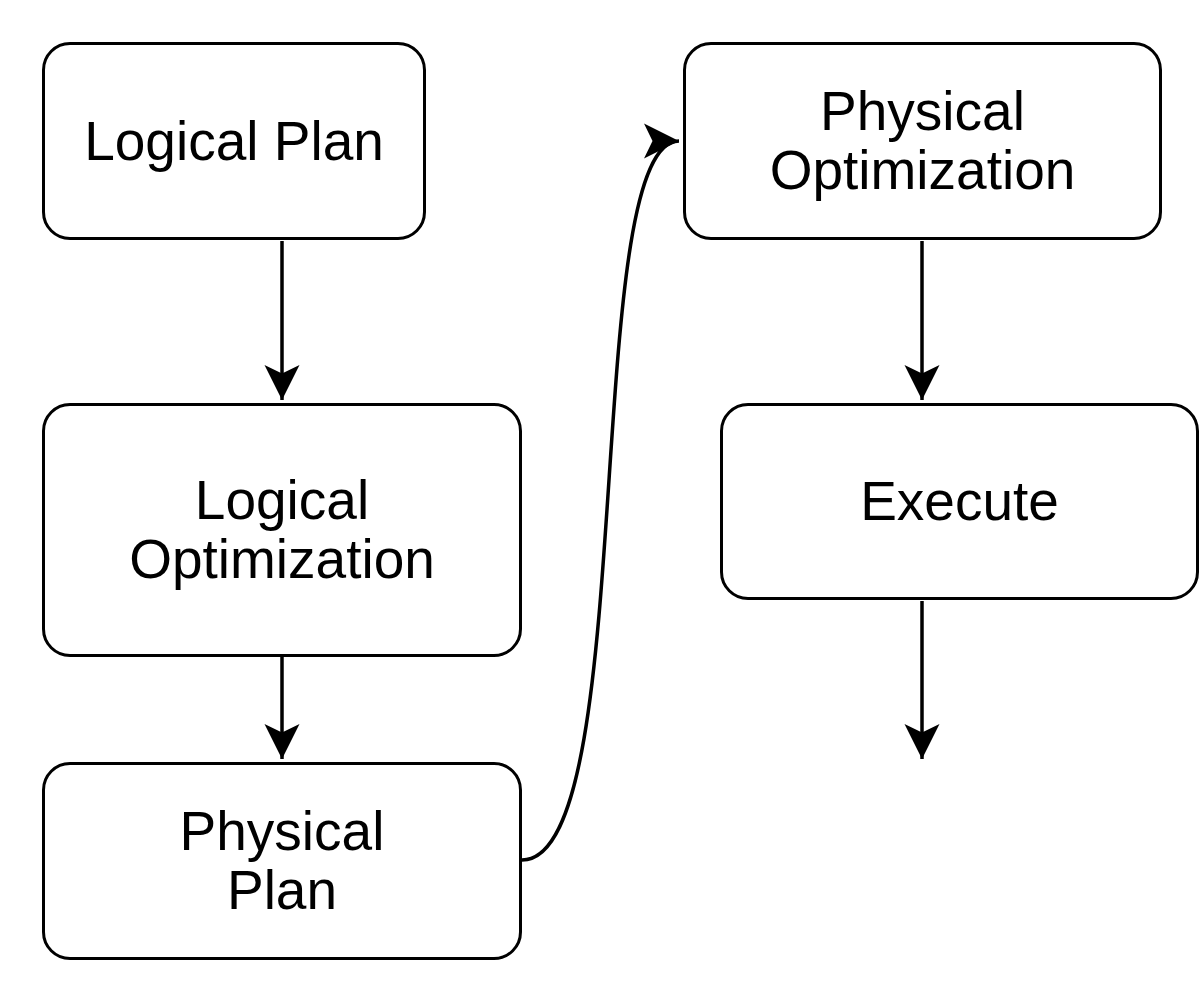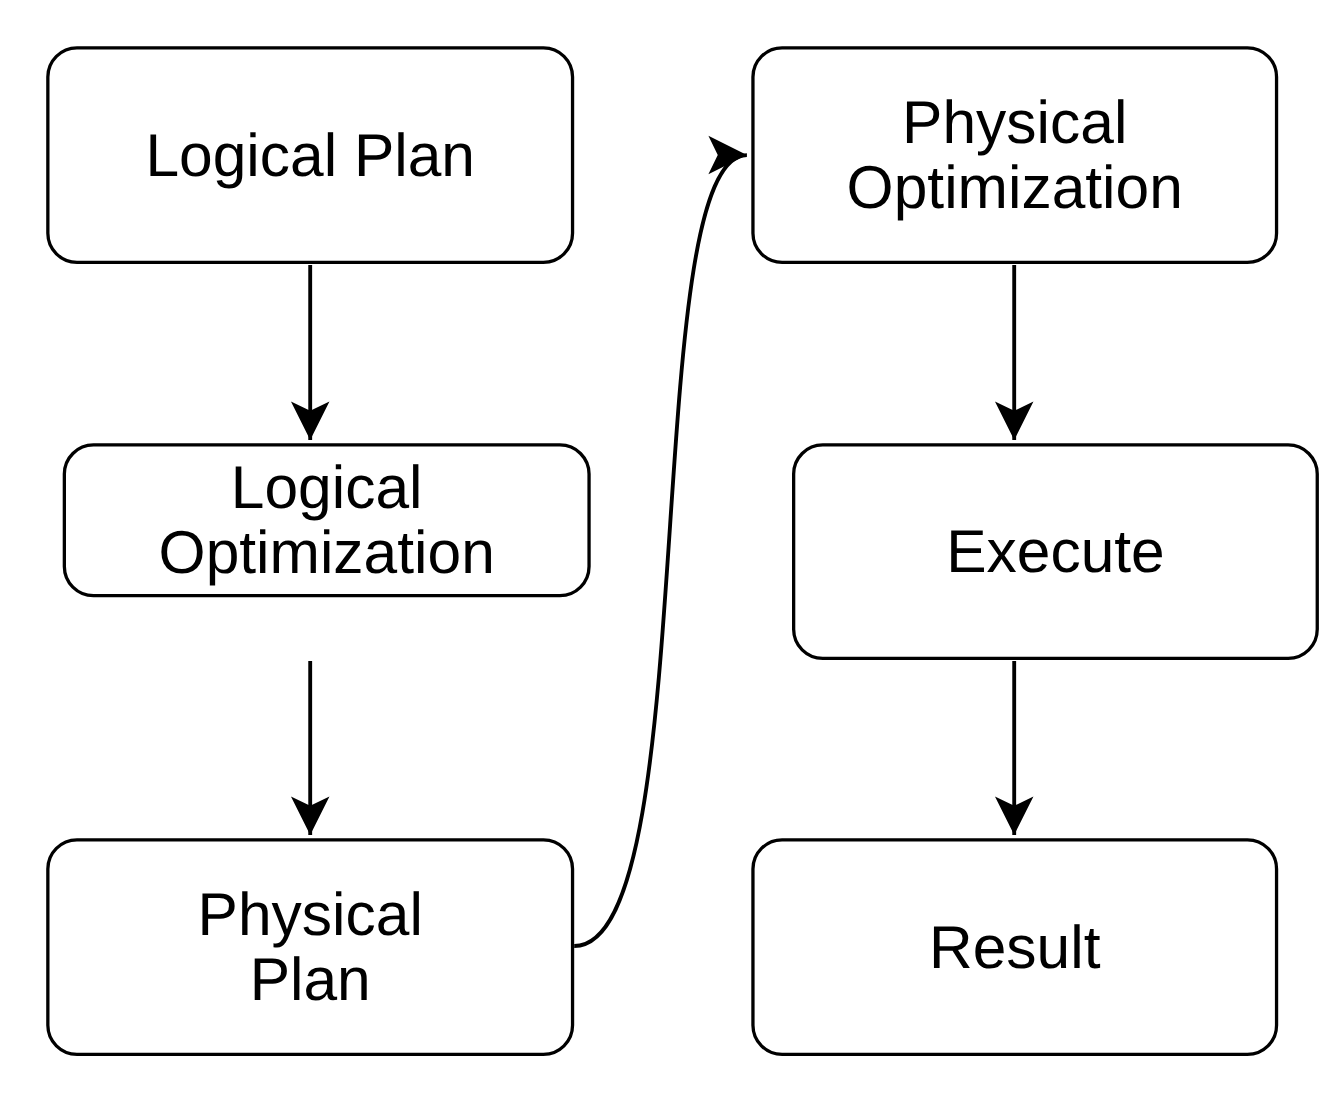--- a/index.html
+++ b/index.html
@@ -35,22 +35,22 @@
     text-align: center;
   }
   .node .label {
     font-size: 55px;
     line-height: 59px;
     color: #000000;
     white-space: pre-line;
     letter-spacing: 0;
   }
   
-  #n-logical-plan          { left: 42px;  top: 42px;  width: 480px; height: 198px; }
-  #n-logical-optimization  { left: 42px;  top: 403px; width: 480px; height: 140px; margin-left: 15px; }
+  #n-logical-plan          { left: 42px;  top: 42px;  width: 384px; height: 198px; }
+  #n-logical-optimization  { left: 42px;  top: 403px; width: 480px; height: 254px; }
   #n-physical-plan         { left: 42px;  top: 762px; width: 480px; height: 198px; }
   #n-physical-optimization { left: 683px; top: 42px;  width: 479px; height: 198px; }
   #n-execute               { left: 720px; top: 403px; width: 479px; height: 197px; }
   #n-result                { left: 683px; top: 762px; width: 479px; height: 198px; }
 </style>
 </head>
 <body>
 
 <div class="canvas">
 
@@ -88,17 +88,14 @@
 
   <div class="node" id="n-physical-optimization">
     <span class="label">Physical
 Optimization</span>
   </div>
 
   <div class="node" id="n-execute">
     <span class="label">Execute</span>
   </div>
 
-  <div class="node" id="n-result">
-    <span class="label">Result</span>
-  </div>
 
 </div>
 
 </body></html>

